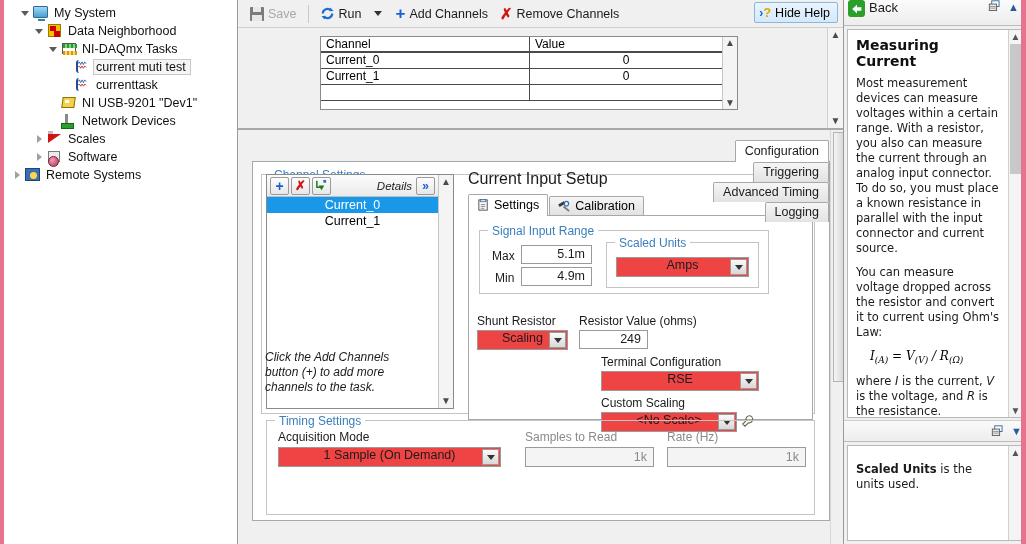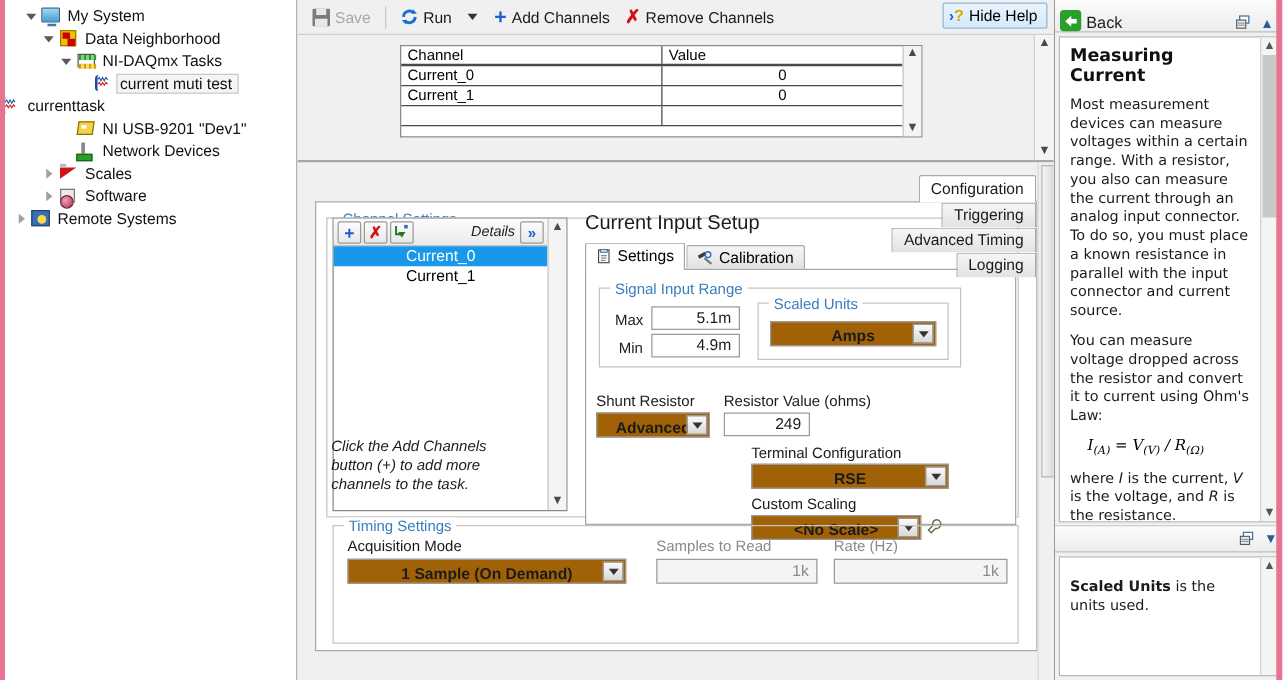--- a/index.html
+++ b/index.html
@@ -304,24 +304,24 @@
   }
 
   .fld-lbl { font-size: 12px; color:#1b1b1b; }
   .inp {
     background: #ffffff; border: 1px solid #9a9a9a;
     height: 19px; line-height: 17px;
     font-size: 12.5px; text-align: right;
     padding-right: 6px; color: #1b1b1b;
   }
   .combo {
-    background: #a16207; border: 1px solid #9a9a9a;
+    background: #ef4444; border: 1px solid #9a9a9a;
     height: 20px; position: relative;
     font-size: 12.5px; color: #1b1b1b;
-    display:flex; align-items:flex-end; justify-content:center;font-weight:bold;
+    display:flex; align-items:flex-start; justify-content:center;
   }
   .combo .cbtn2 {
     position: absolute; right: 1px; top: 1px; bottom: 1px; width: 17px;
     background: linear-gradient(#fafafa,#d8d8d8);
     border: 1px solid #9a9a9a;
     display:flex;align-items:center;justify-content:center;
   }
   .combo .cbtn2 i {
     width:0;height:0;border-left:4px solid transparent;border-right:4px solid transparent;border-top:5px solid #333;
   }
@@ -332,21 +332,21 @@
   
   .help-pane {
     width: 183px; flex: 0 0 183px; height: 544px;
     background: #f0f0f0;
     border-left: 1px solid #9a9a9a;
     display: flex; flex-direction: column;
     overflow: hidden;
   }
   .help-bar {
     height: 26px; flex: 0 0 26px;
-    display: flex; align-items: flex-end;
+    display: flex; align-items: flex-start;
     padding: 0 4px;
     background: linear-gradient(#fbfbfb,#ededed);
     border-bottom: 1px solid #bdbdbd;
   }
   .back-ico {
     width: 17px; height: 17px; border-radius: 3px;
     background: #2aa02a; position: relative; margin-right: 4px;
     display:flex;align-items:center;justify-content:center;
   }
   .back-txt { font-size: 13px; color: #1b1b1b;}
@@ -432,21 +432,21 @@
       <span class="ico">
         <i class="i-task"></i>
         <svg class="i-taskwave" viewBox="0 0 10 10">
           <polyline points="0,3 1.5,1 3,4 4.5,1 6,4 7.5,1 9,3" fill="none" stroke="#1a4fa0" stroke-width="0.9"></polyline>
           <polyline points="0,7 1.5,5.5 3,8 4.5,5.5 6,8 7.5,5.5 9,7" fill="none" stroke="#d01414" stroke-width="0.9"></polyline>
         </svg>
       </span>
       <span class="lbl sel-box">current muti test</span>
     </div>
 
-    <div class="tree-row" style="">
+    <div class="tree-row" style="padding-left:74px;">
       <span class="ico">
         <i class="i-task"></i>
         <svg class="i-taskwave" viewBox="0 0 10 10">
           <polyline points="0,3 1.5,1 3,4 4.5,1 6,4 7.5,1 9,3" fill="none" stroke="#1a4fa0" stroke-width="0.9"></polyline>
           <polyline points="0,7 1.5,5.5 3,8 4.5,5.5 6,8 7.5,5.5 9,7" fill="none" stroke="#d01414" stroke-width="0.9"></polyline>
         </svg>
       </span>
       <span class="lbl">currenttask</span>
     </div>
 
@@ -661,21 +661,21 @@
               </div>
               <div class="combo" style="position:absolute; left:147px; top:41px; width:133px;">
                 <span>Amps</span>
                 <span class="cbtn2">
                     <i></i>
                   </span>
               </div>
 
               <div class="fld-lbl" style="position:absolute; left:8px; top:98px;">Shunt Resistor</div>
               <div class="combo" style="position:absolute; left:8px; top:114px; width:91px;">
-                <span>Advanced</span>
+                <span>Scaling</span>
                 <span class="cbtn2">
                     <i></i>
                   </span>
               </div>
 
               <div class="fld-lbl" style="position:absolute; left:110px; top:98px;">Resistor Value (ohms)</div>
               <div class="inp" style="position:absolute; left:110px; top:114px; width:69px;">249</div>
 
               <div class="fld-lbl" style="position:absolute; left:132px; top:139px;">Terminal Configuration</div>
               <div class="combo" style="position:absolute; left:132px; top:155px; width:158px;">

